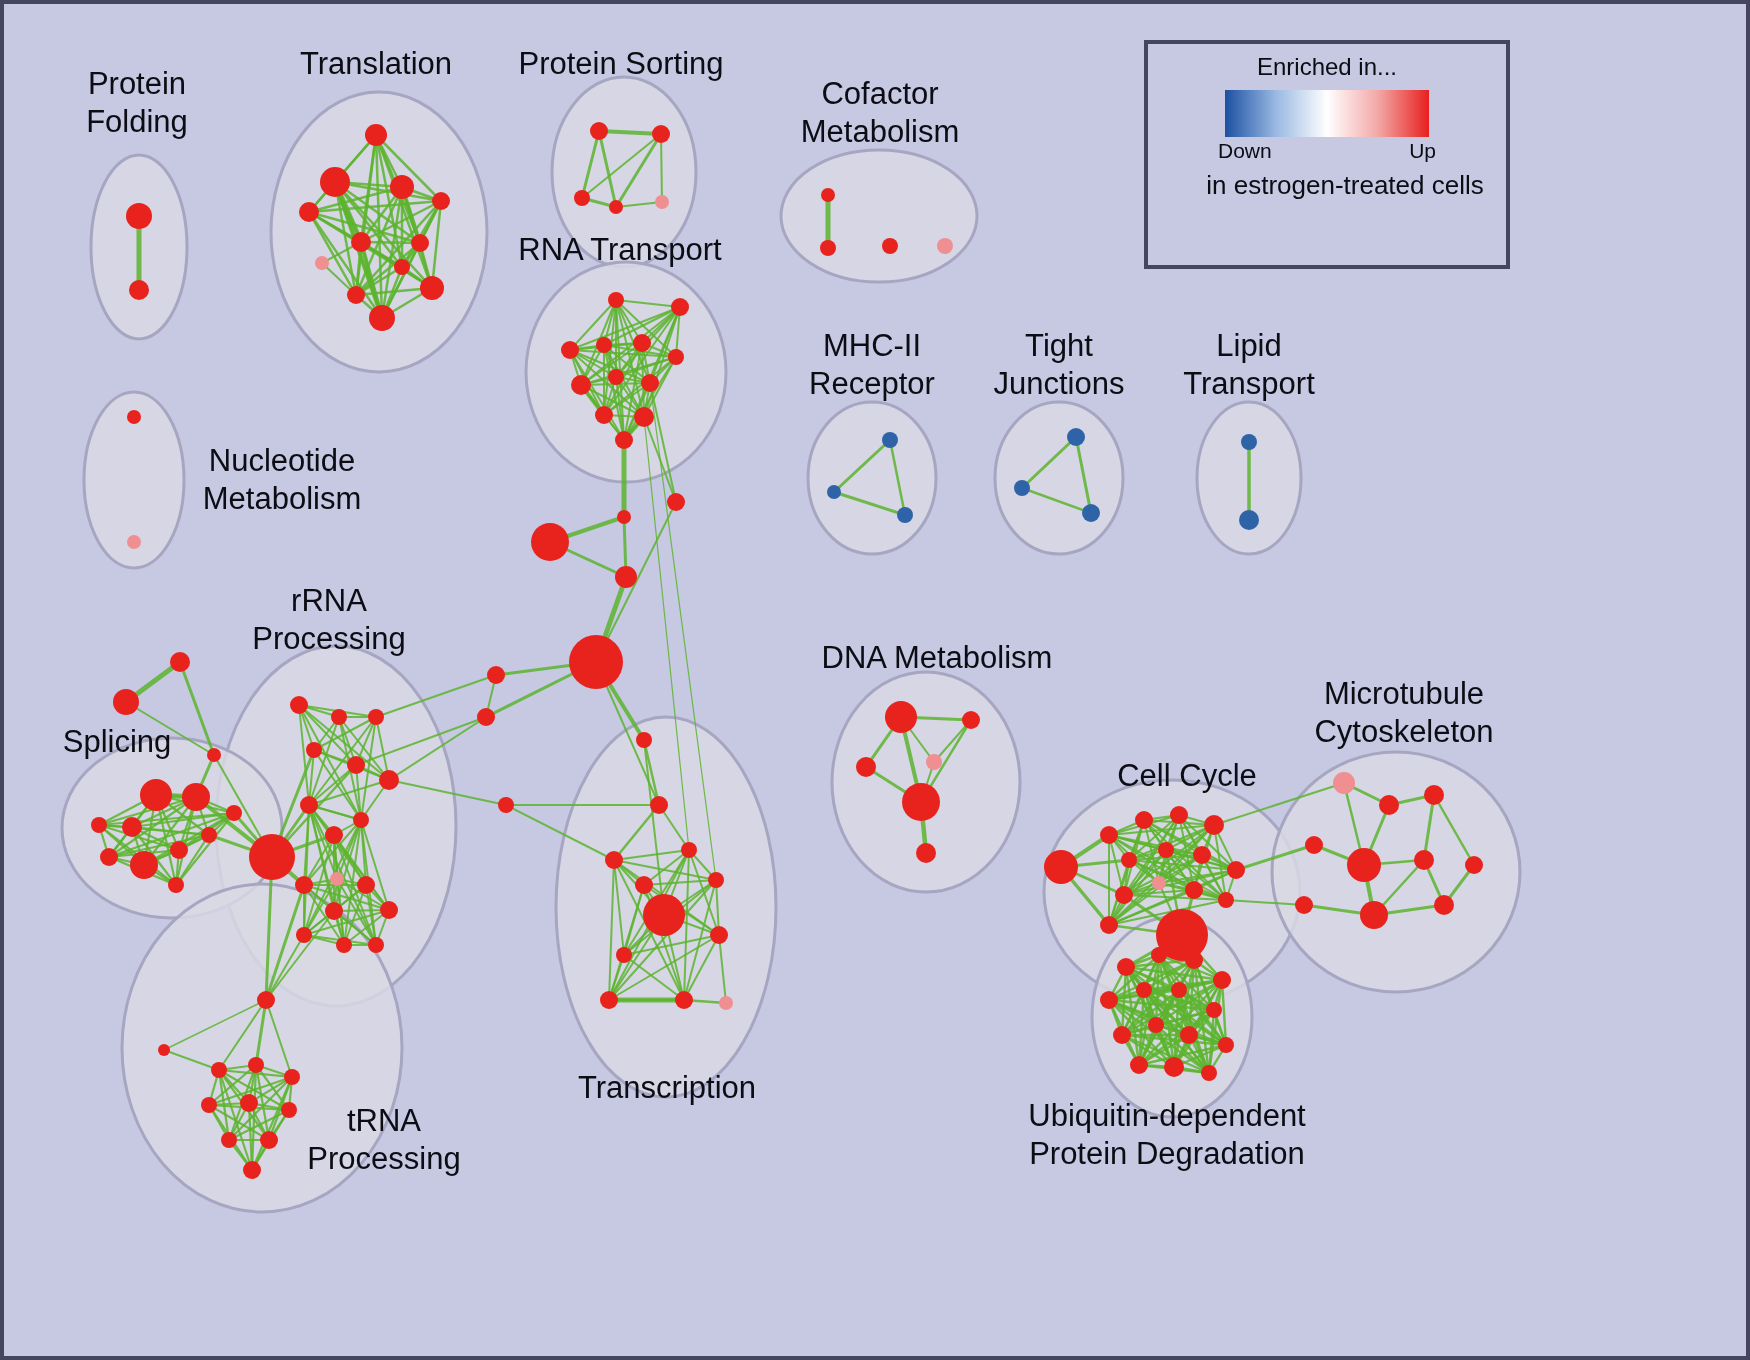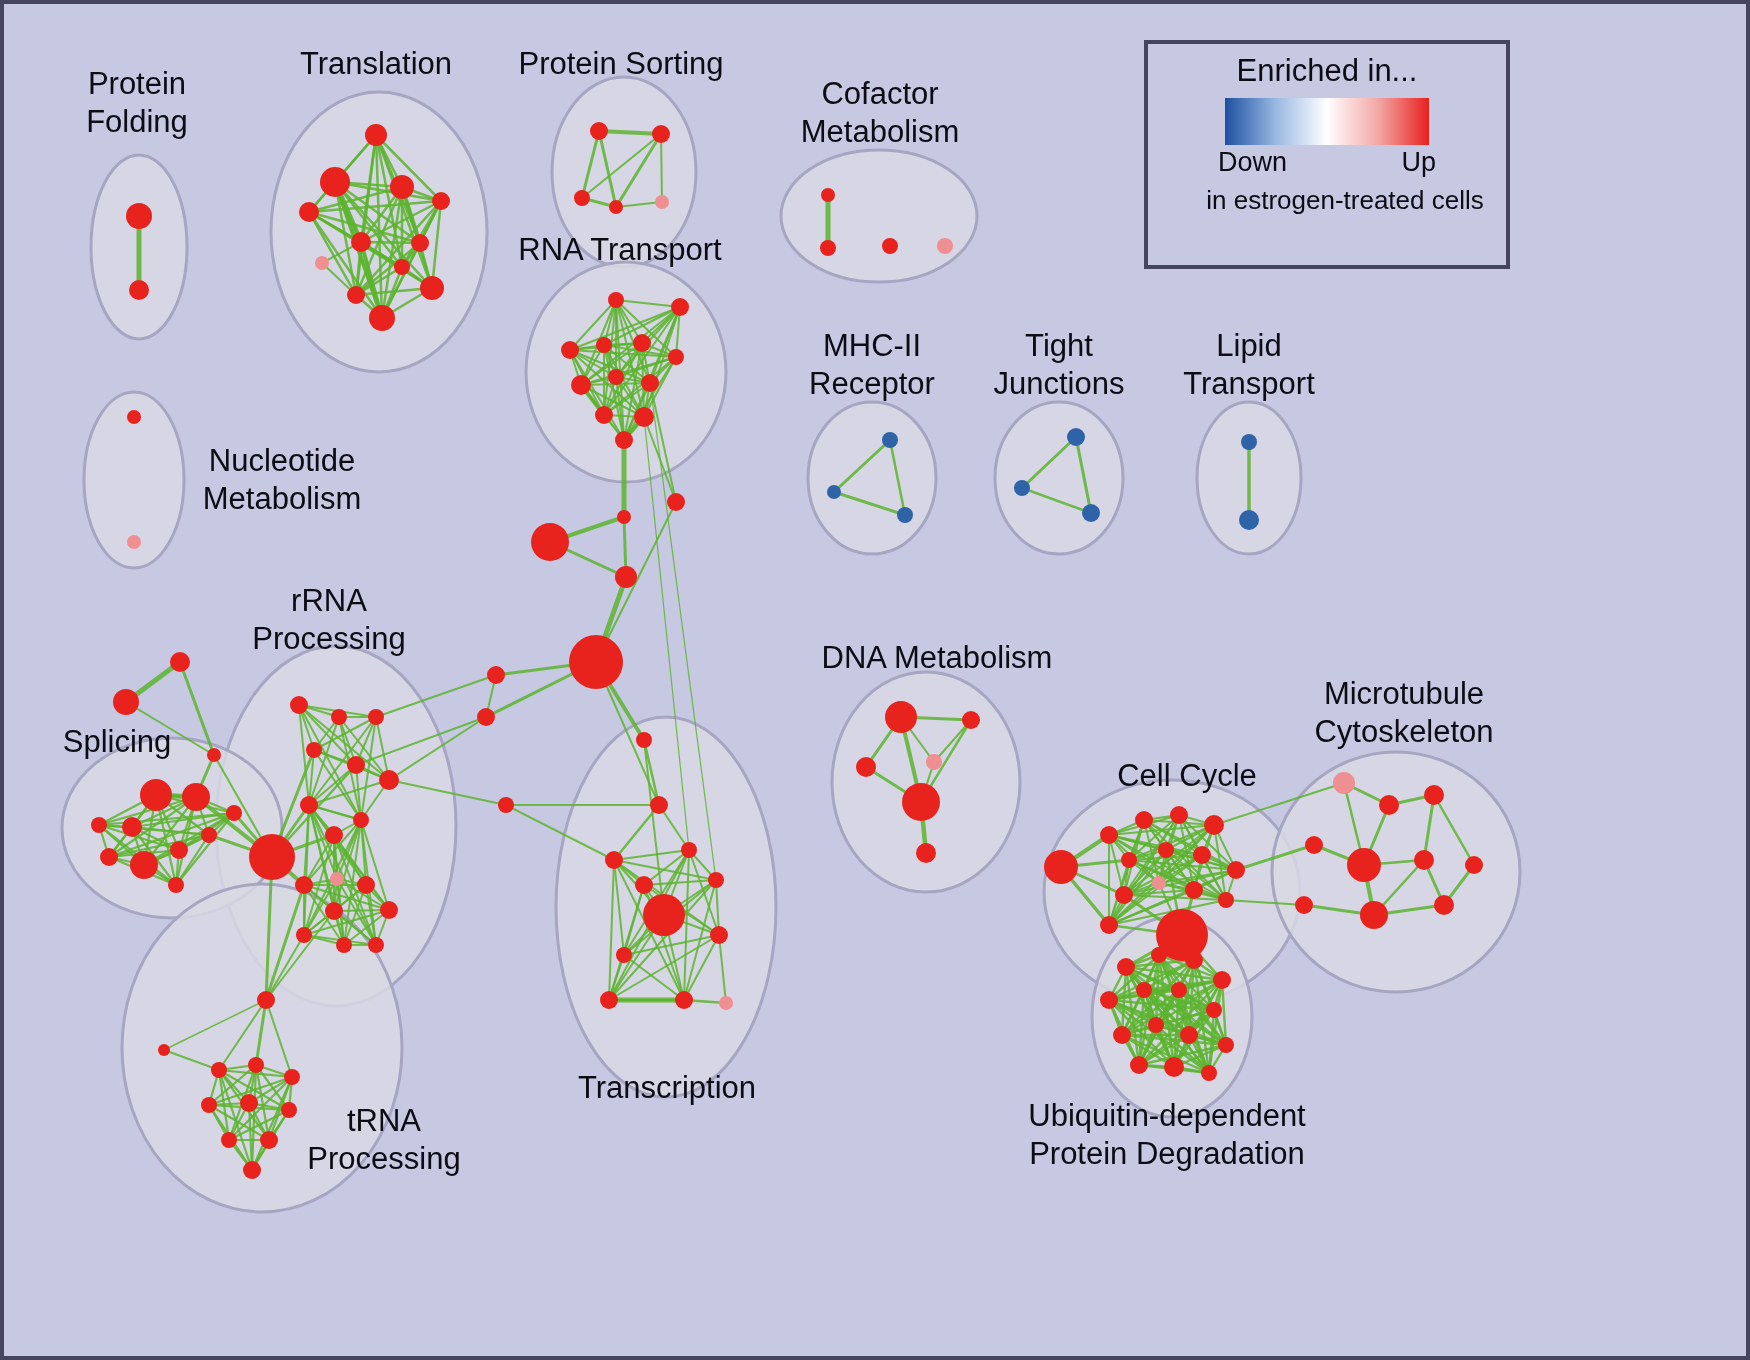--- a/index.html
+++ b/index.html
@@ -13,23 +13,23 @@
   .figure svg{position:absolute;left:0;top:0;}
   .cluster{fill:var(--ellipse-fill,#d9d9e4);fill-opacity:.82;stroke:var(--ellipse-stroke,#a6a6c2);stroke-width:3;}
   .edge{stroke:var(--edge,#5cb42e);stroke-opacity:.85;stroke-linecap:round;}
   .node{stroke:none;}
   .cluster-label{font-family:"Liberation Sans",sans-serif;font-size:31px;fill:#0c0c14;text-anchor:middle;}
   .legend{
     position:absolute;left:1140px;top:36px;width:366px;height:229px;
     border:4px solid var(--border,#45455f);box-sizing:border-box;
     text-align:center;color:#0c0c14;
   }
-  .legend-title{font-size:31px;margin-top:9px;}
+  .legend-title{font-size:24px;margin-top:9px;}
   .legend-bar{width:204px;height:47px;margin:9px auto 0;}
-  .legend-row{width:218px;margin:2px auto 0;display:flex;justify-content:space-between;font-size:27px;}
+  .legend-row{width:218px;margin:2px auto 0;display:flex;justify-content:space-between;font-size:21px;}
   .legend-captions{margin-top:6px;padding-left:36px;}
   .legend-caption{font-size:26px;line-height:33px;}
 </style>
 </head>
 <body>
 
 <div class="figure">
   <svg id="network" width="1750" height="1360" viewBox="0 0 1750 1360">
       <ellipse cx="135" cy="243" rx="48" ry="92" class="cluster"></ellipse>
       <ellipse cx="375" cy="228" rx="108" ry="140" class="cluster"></ellipse>

